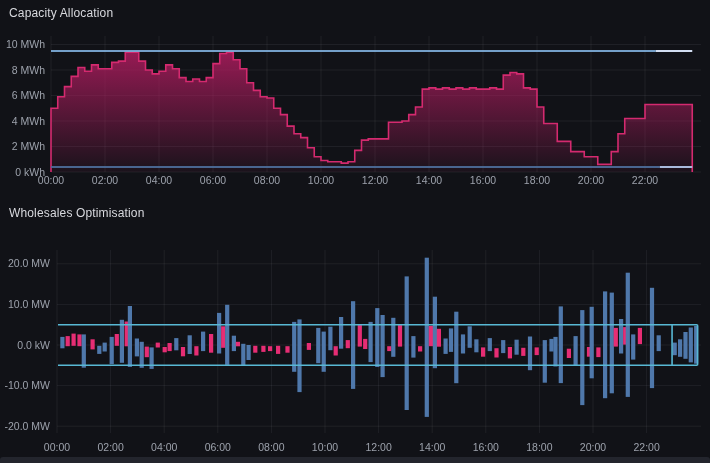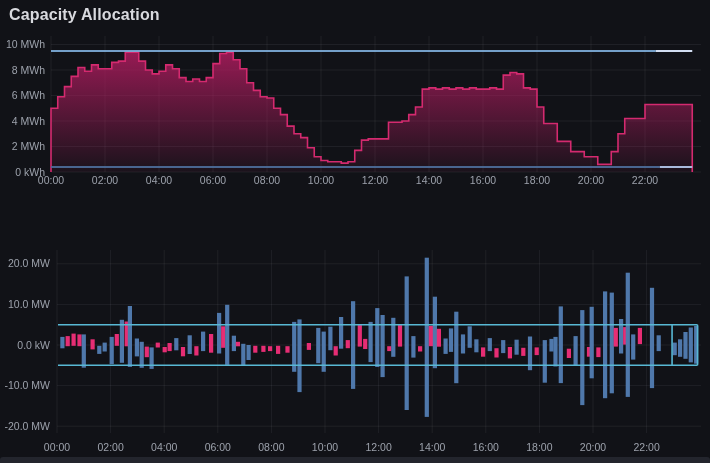--- a/index.html
+++ b/index.html
@@ -1,18 +1,18 @@
 <!DOCTYPE html>
 <html><head>
 <meta charset="utf-8">
 <style>
   html,body{margin:0;padding:0;background:#0b0b0f;}
   .canvas{position:relative;width:710px;height:463px;background:#111217;overflow:hidden;
           font-family:"Liberation Sans",sans-serif;}
-  .panel-title{position:absolute;left:9px;font-size:16px;font-weight:700;color:#d8d9de;
+  .panel-title{position:absolute;left:9px;font-size:12px;font-weight:400;color:#d8d9de;
                letter-spacing:.15px;cursor:pointer;}
   .t1{top:6px;}
   .t2{top:206px;}
   .chart-svg{position:absolute;left:0;display:block;}
   #chart1{top:0;}
   #chart2{top:200px;}
   svg text{font-family:"Liberation Sans",sans-serif;font-size:10.5px;fill:#9da2ac;}
   .footer-strip{position:absolute;left:0;bottom:0;width:710px;height:6px;background:#23252d;
                 border-radius:3px 3px 0 0;}
 </style>
@@ -68,20 +68,21 @@
         </linearGradient>
       </defs>
       <path d="M51,172 L51,108.25 L57.75,108.25 L57.75,96.77499999999999 L64.5,96.77499999999999 L64.5,86.575 L71.25,86.575 L71.25,76.375 L78,76.375 L78,67.45 L84.75,67.45 L84.75,71.27499999999999 L91.5,71.27499999999999 L91.5,64.89999999999999 L98.25,64.89999999999999 L98.25,68.72500000000001 L105,68.72500000000001 L105,68.72500000000001 L111.75,68.72500000000001 L111.75,62.35000000000001 L118.5,62.35000000000001 L118.5,61.075 L125.25,61.075 L125.25,52.14999999999999 L132,52.14999999999999 L132,52.14999999999999 L138.75,52.14999999999999 L138.75,61.075 L145.5,61.075 L145.5,70 L152.25,70 L152.25,73.825 L159,73.825 L159,71.27499999999999 L165.75,71.27499999999999 L165.75,64.89999999999999 L172.5,64.89999999999999 L172.5,68.72500000000001 L179.25,68.72500000000001 L179.25,77.64999999999999 L186,77.64999999999999 L186,81.47500000000001 L192.75,81.47500000000001 L192.75,78.925 L199.5,78.925 L199.5,81.47500000000001 L206.25,81.47500000000001 L206.25,77.64999999999999 L213,77.64999999999999 L213,63.625 L219.75,63.625 L219.75,53.425 L226.5,53.425 L226.5,52.14999999999999 L233.25,52.14999999999999 L233.25,59.8 L240,59.8 L240,68.72500000000001 L246.75,68.72500000000001 L246.75,82.75 L253.5,82.75 L253.5,90.39999999999999 L260.25,90.39999999999999 L260.25,96.77499999999999 L267,96.77499999999999 L267,98.05 L273.75,98.05 L273.75,108.25 L280.5,108.25 L280.5,114.625 L287.25,114.625 L287.25,126.1 L294,126.1 L294,133.75 L300.75,133.75 L300.75,137.575 L307.5,137.575 L307.5,147.775 L314.25,147.775 L314.25,156.7 L321,156.7 L321,160.525 L327.75,160.525 L327.75,161.8 L334.5,161.8 L334.5,161.8 L341.25,161.8 L341.25,163.075 L348,163.075 L348,161.8 L354.75,161.8 L354.75,150.325 L361.5,150.325 L361.5,140.125 L368.25,140.125 L368.25,138.85 L375,138.85 L375,138.85 L381.75,138.85 L381.75,138.85 L388.5,138.85 L388.5,122.275 L395.25,122.275 L395.25,122.275 L402,122.275 L402,121 L408.75,121 L408.75,114.625 L415.5,114.625 L415.5,106.97500000000001 L422.25,106.97500000000001 L422.25,89.125 L429,89.125 L429,87.85000000000001 L435.75,87.85000000000001 L435.75,89.125 L442.5,89.125 L442.5,87.85000000000001 L449.25,87.85000000000001 L449.25,89.125 L456,89.125 L456,87.85000000000001 L462.75,87.85000000000001 L462.75,89.125 L469.5,89.125 L469.5,87.85000000000001 L476.25,87.85000000000001 L476.25,89.125 L483,89.125 L483,89.125 L489.75,89.125 L489.75,87.85000000000001 L496.5,87.85000000000001 L496.5,89.125 L503.25,89.125 L503.25,75.10000000000001 L510,75.10000000000001 L510,72.55 L516.75,72.55 L516.75,73.825 L523.5,73.825 L523.5,87.85000000000001 L530.25,87.85000000000001 L530.25,89.125 L537,89.125 L537,106.97500000000001 L543.75,106.97500000000001 L543.75,123.55000000000001 L550.5,123.55000000000001 L550.5,123.55000000000001 L557.25,123.55000000000001 L557.25,141.4 L564,141.4 L564,141.4 L570.75,141.4 L570.75,151.6 L577.5,151.6 L577.5,151.6 L584.25,151.6 L584.25,156.7 L591,156.7 L591,156.7 L597.75,156.7 L597.75,164.35 L604.5,164.35 L604.5,164.35 L611.25,164.35 L611.25,151.6 L618,151.6 L618,133.75 L624.75,133.75 L624.75,118.44999999999999 L631.5,118.44999999999999 L631.5,118.44999999999999 L638.25,118.44999999999999 L638.25,118.44999999999999 L645,118.44999999999999 L645,104.425 L651.75,104.425 L651.75,104.425 L658.5,104.425 L658.5,104.425 L665.25,104.425 L665.25,104.425 L672,104.425 L672,104.425 L678.75,104.425 L678.75,104.425 L685.5,104.425 L685.5,104.425 L692.25,104.425 L692.25,104.425 L692.25,172 Z" fill="url(#areaGrad)" stroke="none"></path>
       <path d="M51,172 L51,108.25 L57.75,108.25 L57.75,96.77499999999999 L64.5,96.77499999999999 L64.5,86.575 L71.25,86.575 L71.25,76.375 L78,76.375 L78,67.45 L84.75,67.45 L84.75,71.27499999999999 L91.5,71.27499999999999 L91.5,64.89999999999999 L98.25,64.89999999999999 L98.25,68.72500000000001 L105,68.72500000000001 L105,68.72500000000001 L111.75,68.72500000000001 L111.75,62.35000000000001 L118.5,62.35000000000001 L118.5,61.075 L125.25,61.075 L125.25,52.14999999999999 L132,52.14999999999999 L132,52.14999999999999 L138.75,52.14999999999999 L138.75,61.075 L145.5,61.075 L145.5,70 L152.25,70 L152.25,73.825 L159,73.825 L159,71.27499999999999 L165.75,71.27499999999999 L165.75,64.89999999999999 L172.5,64.89999999999999 L172.5,68.72500000000001 L179.25,68.72500000000001 L179.25,77.64999999999999 L186,77.64999999999999 L186,81.47500000000001 L192.75,81.47500000000001 L192.75,78.925 L199.5,78.925 L199.5,81.47500000000001 L206.25,81.47500000000001 L206.25,77.64999999999999 L213,77.64999999999999 L213,63.625 L219.75,63.625 L219.75,53.425 L226.5,53.425 L226.5,52.14999999999999 L233.25,52.14999999999999 L233.25,59.8 L240,59.8 L240,68.72500000000001 L246.75,68.72500000000001 L246.75,82.75 L253.5,82.75 L253.5,90.39999999999999 L260.25,90.39999999999999 L260.25,96.77499999999999 L267,96.77499999999999 L267,98.05 L273.75,98.05 L273.75,108.25 L280.5,108.25 L280.5,114.625 L287.25,114.625 L287.25,126.1 L294,126.1 L294,133.75 L300.75,133.75 L300.75,137.575 L307.5,137.575 L307.5,147.775 L314.25,147.775 L314.25,156.7 L321,156.7 L321,160.525 L327.75,160.525 L327.75,161.8 L334.5,161.8 L334.5,161.8 L341.25,161.8 L341.25,163.075 L348,163.075 L348,161.8 L354.75,161.8 L354.75,150.325 L361.5,150.325 L361.5,140.125 L368.25,140.125 L368.25,138.85 L375,138.85 L375,138.85 L381.75,138.85 L381.75,138.85 L388.5,138.85 L388.5,122.275 L395.25,122.275 L395.25,122.275 L402,122.275 L402,121 L408.75,121 L408.75,114.625 L415.5,114.625 L415.5,106.97500000000001 L422.25,106.97500000000001 L422.25,89.125 L429,89.125 L429,87.85000000000001 L435.75,87.85000000000001 L435.75,89.125 L442.5,89.125 L442.5,87.85000000000001 L449.25,87.85000000000001 L449.25,89.125 L456,89.125 L456,87.85000000000001 L462.75,87.85000000000001 L462.75,89.125 L469.5,89.125 L469.5,87.85000000000001 L476.25,87.85000000000001 L476.25,89.125 L483,89.125 L483,89.125 L489.75,89.125 L489.75,87.85000000000001 L496.5,87.85000000000001 L496.5,89.125 L503.25,89.125 L503.25,75.10000000000001 L510,75.10000000000001 L510,72.55 L516.75,72.55 L516.75,73.825 L523.5,73.825 L523.5,87.85000000000001 L530.25,87.85000000000001 L530.25,89.125 L537,89.125 L537,106.97500000000001 L543.75,106.97500000000001 L543.75,123.55000000000001 L550.5,123.55000000000001 L550.5,123.55000000000001 L557.25,123.55000000000001 L557.25,141.4 L564,141.4 L564,141.4 L570.75,141.4 L570.75,151.6 L577.5,151.6 L577.5,151.6 L584.25,151.6 L584.25,156.7 L591,156.7 L591,156.7 L597.75,156.7 L597.75,164.35 L604.5,164.35 L604.5,164.35 L611.25,164.35 L611.25,151.6 L618,151.6 L618,133.75 L624.75,133.75 L624.75,118.44999999999999 L631.5,118.44999999999999 L631.5,118.44999999999999 L638.25,118.44999999999999 L638.25,118.44999999999999 L645,118.44999999999999 L645,104.425 L651.75,104.425 L651.75,104.425 L658.5,104.425 L658.5,104.425 L665.25,104.425 L665.25,104.425 L672,104.425 L672,104.425 L678.75,104.425 L678.75,104.425 L685.5,104.425 L685.5,104.425 L692.25,104.425 L692.25,104.425 L692.25,172" fill="none" stroke="#d42a6f" stroke-width="1.6"></path>
       <line x1="51" y1="50.875" x2="655.8" y2="50.875" stroke="#7fb0dd" stroke-width="2" stroke-opacity="0.9"></line>
       <line x1="655.8" y1="50.875" x2="692.25" y2="50.875" stroke="#d2def2" stroke-width="2"></line>
       <line x1="51" y1="166.9" x2="659.85" y2="166.9" stroke="#4e6f9c" stroke-width="2" stroke-opacity="0.9"></line>
       <line x1="659.85" y1="166.9" x2="692.25" y2="166.9" stroke="#a9bbdc" stroke-width="2"></line>
     </svg>
 
+  <div class="panel-title t2">Wholesales Optimisation</div>
   <svg id="chart2" class="chart-svg" width="710" height="263" viewBox="0 200 710 263">
       <g>
         <line x1="57" y1="263.8" x2="701" y2="263.8" stroke="rgba(204,204,220,0.08)" stroke-width="1"></line>
         <line x1="57" y1="304.4" x2="701" y2="304.4" stroke="rgba(204,204,220,0.08)" stroke-width="1"></line>
         <line x1="57" y1="345" x2="701" y2="345" stroke="rgba(204,204,220,0.08)" stroke-width="1"></line>
         <line x1="57" y1="385.6" x2="701" y2="385.6" stroke="rgba(204,204,220,0.08)" stroke-width="1"></line>
         <line x1="57" y1="426.2" x2="701" y2="426.2" stroke="rgba(204,204,220,0.08)" stroke-width="1"></line>
         <line x1="57" y1="250" x2="57" y2="433" stroke="rgba(204,204,220,0.08)" stroke-width="1"></line>
         <line x1="110.6" y1="250" x2="110.6" y2="433" stroke="rgba(204,204,220,0.08)" stroke-width="1"></line>
         <line x1="164.2" y1="250" x2="164.2" y2="433" stroke="rgba(204,204,220,0.08)" stroke-width="1"></line>

